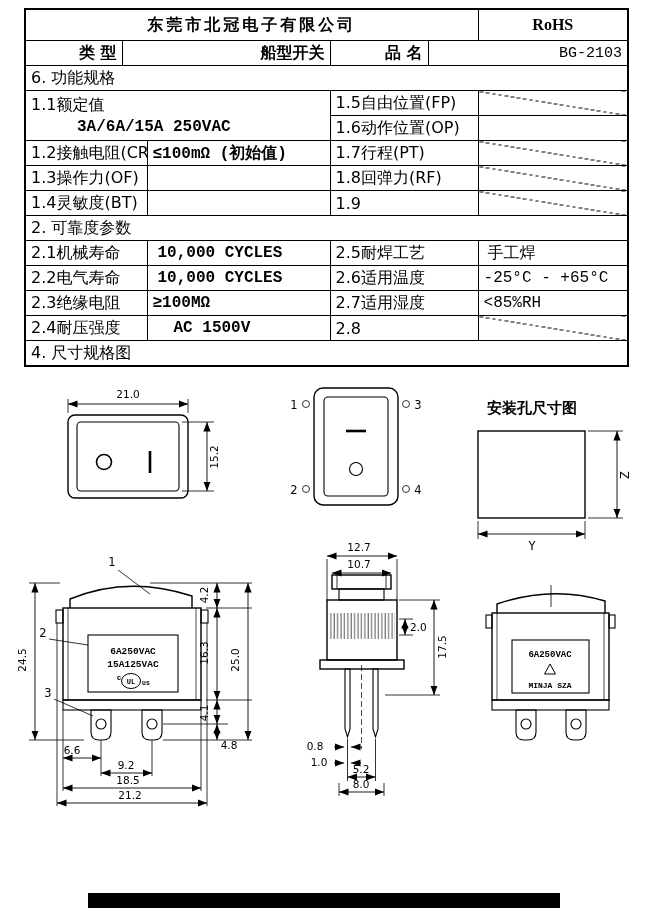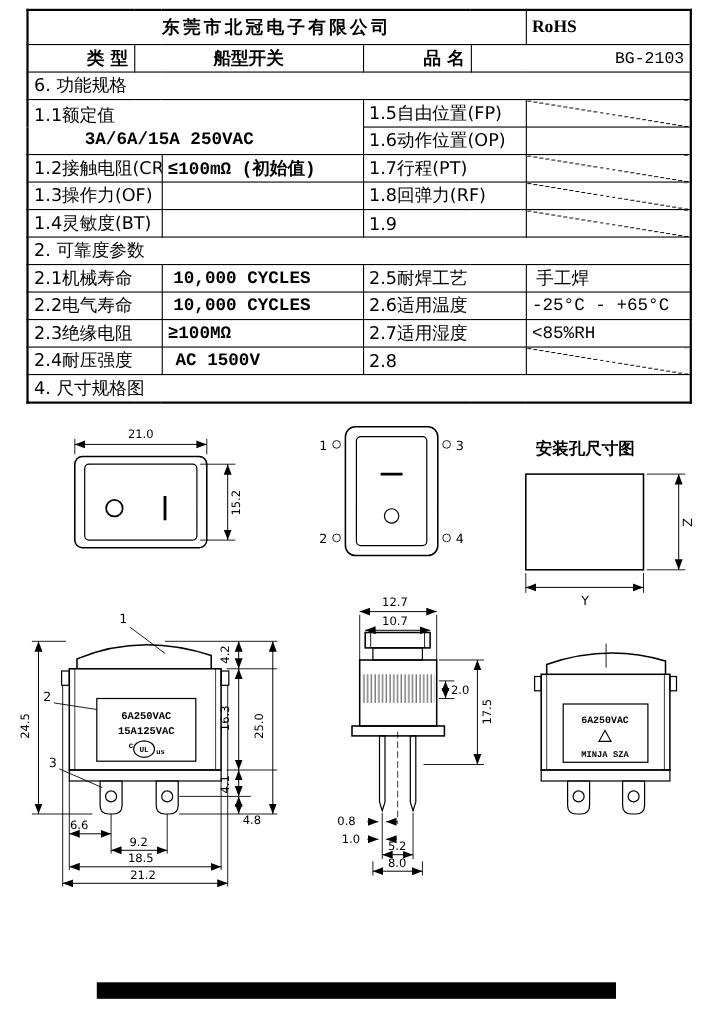--- a/index.html
+++ b/index.html
@@ -5,23 +5,23 @@
   html,body{margin:0;padding:0;}
   body{width:650px;height:919px;position:relative;background:#fff;color:#000;
        font-family:"DejaVu Sans","Liberation Sans",sans-serif;}
   .doc-table{position:absolute;left:24px;top:8px;width:603px;border-collapse:collapse;
              table-layout:fixed;border:2px solid #000;}
   .doc-table td{border:1px solid #000;height:24px;padding:0 5px;font-size:16px;
                 white-space:nowrap;overflow:hidden;vertical-align:middle;}
   .hdr td{height:30px;}
   .center{text-align:right;}
   .company{font-size:21px;font-weight:bold;letter-spacing:3px;text-align:center;}
-  .rohs{font-family:"Liberation Serif","DejaVu Serif",serif;font-size:27px;font-weight:bold;}
+  .rohs{font-family:"Liberation Serif","DejaVu Serif",serif;font-size:27px;font-weight:bold;text-align:center;}
   .lbl{font-weight:bold;text-align:right;font-size:15px;}
-  .big{font-weight:bold;text-align:center;font-size:16px;}
+  .big{font-weight:bold;text-align:right;font-size:16px;}
   .mono{font-family:"Liberation Mono","DejaVu Sans Mono",monospace;}
   .b{font-weight:bold;}
   .sec{font-size:15px;}
   .diag{background:linear-gradient(to top right,#fff 49.4%,#000 49.4%,#000 50.6%,#fff 50.6%);}
   .rated-cell div{line-height:23px;}
   .rated-line2{margin-left:46px;}
   svg.draw{position:absolute;left:0;top:347px;}
   .ol{fill:none;stroke:#000;stroke-width:1.4;}
   .ol2{fill:none;stroke:#000;stroke-width:1.1;}
   .xl{fill:none;stroke:#000;stroke-width:0.8;}
@@ -103,21 +103,21 @@
     <td class="mono">-25°C - +65°C</td>
   </tr>
   <tr>
     <td colspan="2">2.3绝缘电阻</td>
     <td class="mono b">≥100MΩ</td>
     <td colspan="2">2.7适用湿度</td>
     <td class="mono">&lt;85%RH</td>
   </tr>
   <tr>
     <td colspan="2">2.4耐压强度</td>
-    <td class="mono b" style="padding-left:12px">AC 1500V</td>
+    <td class="mono b" style="padding-left:26px">AC 1500V</td>
     <td colspan="2">2.8</td>
     <td class="diag"></td>
   </tr>
   <tr>
     <td colspan="6" class="sec">4.  尺寸规格图</td>
   </tr>
 </tbody>
   </table>
 
 <svg class="draw" width="650" height="572" viewBox="0 0 650 572">

